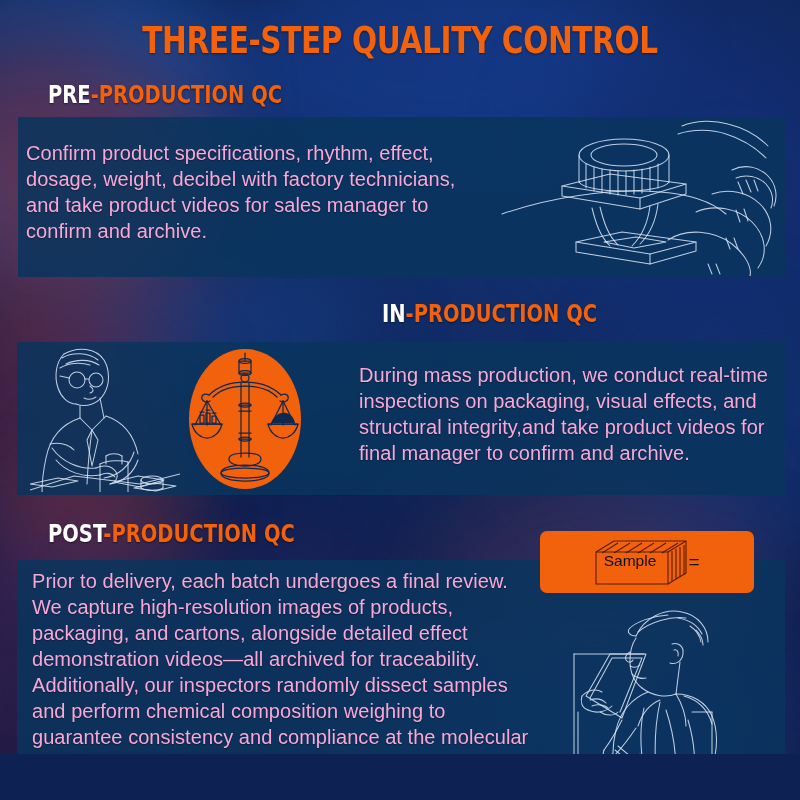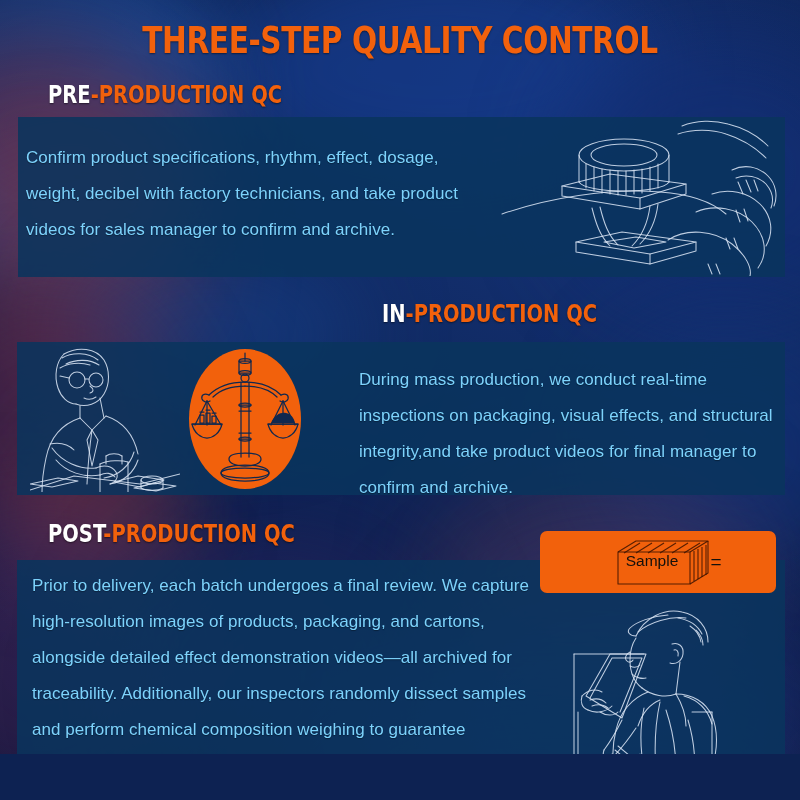--- a/index.html
+++ b/index.html
@@ -57,22 +57,22 @@
   .head-2{left:382px;top:301px;transform-origin:0 50%;}
   .head-3{left:48px;top:521px;transform-origin:0 50%;}
 
   
   .panel{position:absolute;background:rgba(9,52,93,.86);}
   .p1{left:18px;top:117px;width:767px;height:160px;}
   .p2{left:17px;top:342px;width:768px;height:153px;}
   .p3{left:17px;top:560px;width:768px;height:218px;}
 
   .body-text{
-    position:absolute;color:#7dd3fc;
-    font-size:17px;line-height:36px;letter-spacing:.05px;
+    position:absolute;color:#f9a8d4;
+    font-size:20px;line-height:26px;letter-spacing:.05px;
     text-shadow:0 1px 1px rgba(0,0,0,.35);
   }
   .t1{left:26px;top:140px;width:450px;}
   .t2{left:359px;top:362px;width:425px;}
   .t3{left:32px;top:568px;width:505px;}
 
   
   .art{position:absolute;pointer-events:none;}
   .art svg{display:block;}
   .art path,.art line,.art polyline,.art ellipse,.art circle,.art rect{
@@ -89,21 +89,21 @@
   .scale-badge svg{position:absolute;left:0;top:0;}
   .scale-badge svg path,.scale-badge svg line,.scale-badge svg ellipse,
   .scale-badge svg polyline,.scale-badge svg circle{
     fill:none;stroke:#10284f;stroke-width:1.25;stroke-linecap:round;stroke-linejoin:round;}
   .scale-badge svg .fillmark{fill:#10284f;stroke:none;}
 
   
   .sp-badge{
     position:absolute;left:540px;top:531px;width:214px;height:62px;
     background:#f2610c;border-radius:7px;
-    display:flex;align-items:center;justify-content:center;gap:0px;padding-left:22px;
+    display:flex;align-items:center;justify-content:center;gap:0px;
   }
   .sp-badge .boxwrap{position:relative;width:96px;height:47px;}
   .sp-badge .boxwrap svg{position:absolute;left:0;top:0;}
   .sp-badge .boxwrap svg path,.sp-badge .boxwrap svg line{
     fill:none;stroke:#3b1300;stroke-width:1.1;stroke-linejoin:round;opacity:.85;}
   .sp-badge .boxlabel{
     position:absolute;left:0;top:12px;width:72px;text-align:center;
     color:#13100c;font-size:15.5px;line-height:20px;font-weight:400;
   }
   .sp-badge .eq{color:#13100c;font-size:19px;font-weight:400;width:16px;text-align:center;

